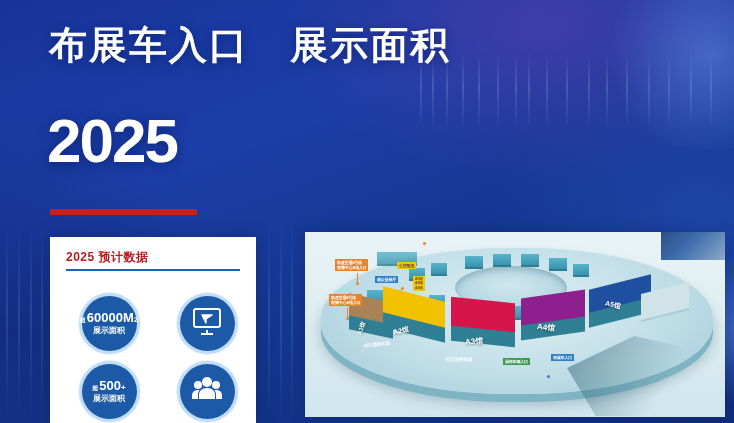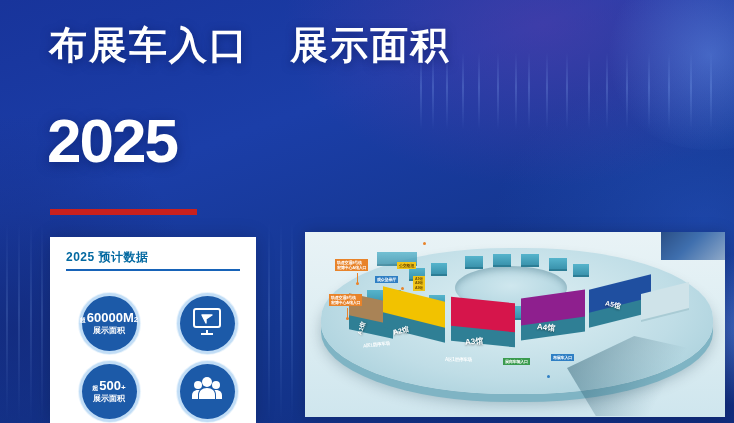--- a/index.html
+++ b/index.html
@@ -48,21 +48,21 @@
   }
   .redbar{position:absolute;left:50px;top:209px;width:147px;height:6px;background:#c9201d;}
 
   
   .card{
     position:absolute;left:50px;top:237px;width:206px;height:186px;
     background:#ffffff;box-shadow:0 0 18px rgba(0,0,0,.18);
   }
   .card-title{
     position:absolute;left:16px;top:12px;
-    font-size:12px;font-weight:bold;color:#0369a1;letter-spacing:.5px;white-space:nowrap;
+    font-size:12px;font-weight:bold;color:#b91c1c;letter-spacing:.5px;white-space:nowrap;
   }
   .card-rule{position:absolute;left:16px;top:32px;width:174px;height:2px;background:#1763b8;}
 
   .badges{position:absolute;left:10px;top:52px;width:196px;
     display:grid;grid-template-columns:1fr 1fr;grid-template-rows:1fr 1fr;}
   .badge-cell{display:flex;align-items:center;justify-content:center;height:68px;}
   .circ{
     position:relative;width:55px;height:55px;border-radius:50%;
     background:#1c5aa8;
     display:flex;flex-direction:column;align-items:center;justify-content:center;

